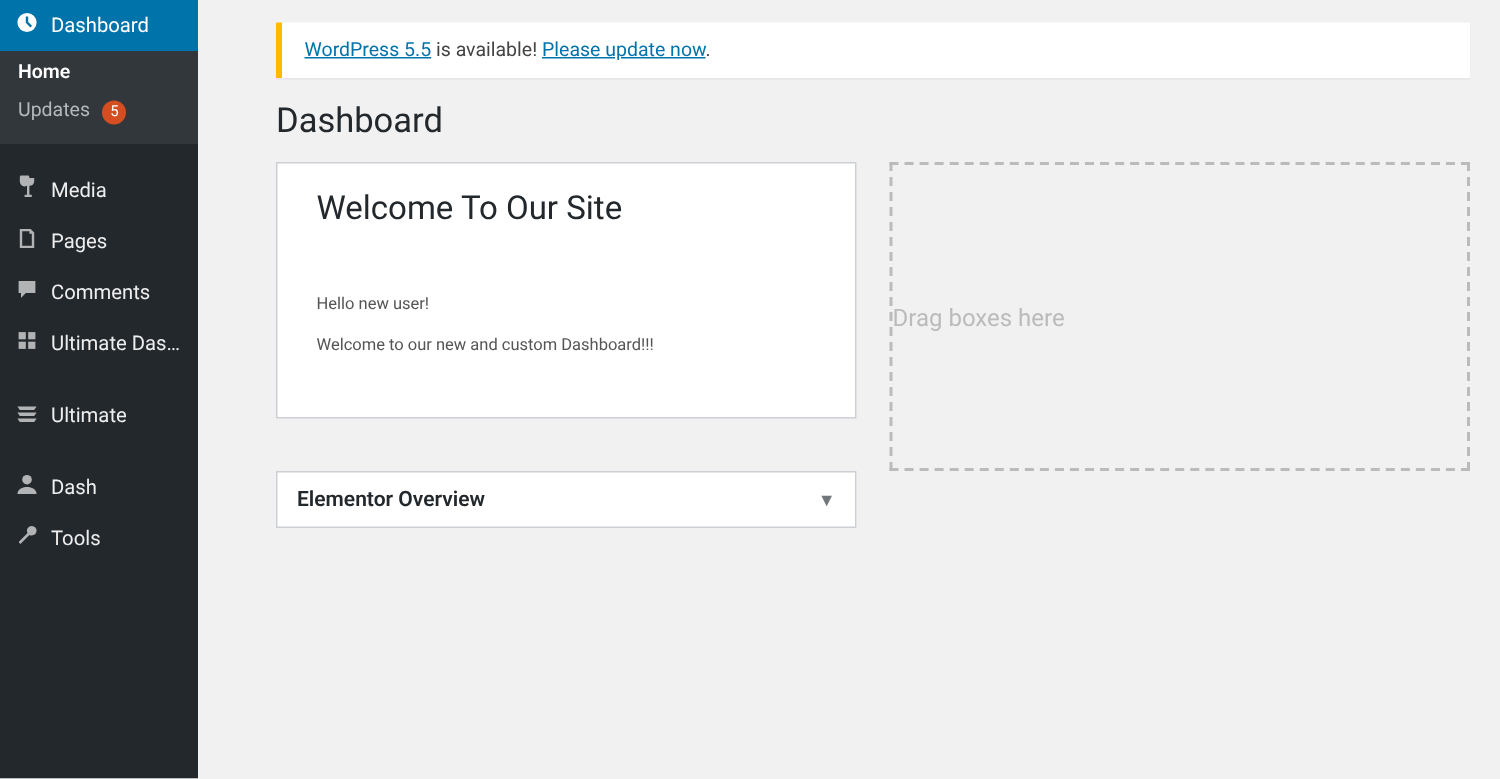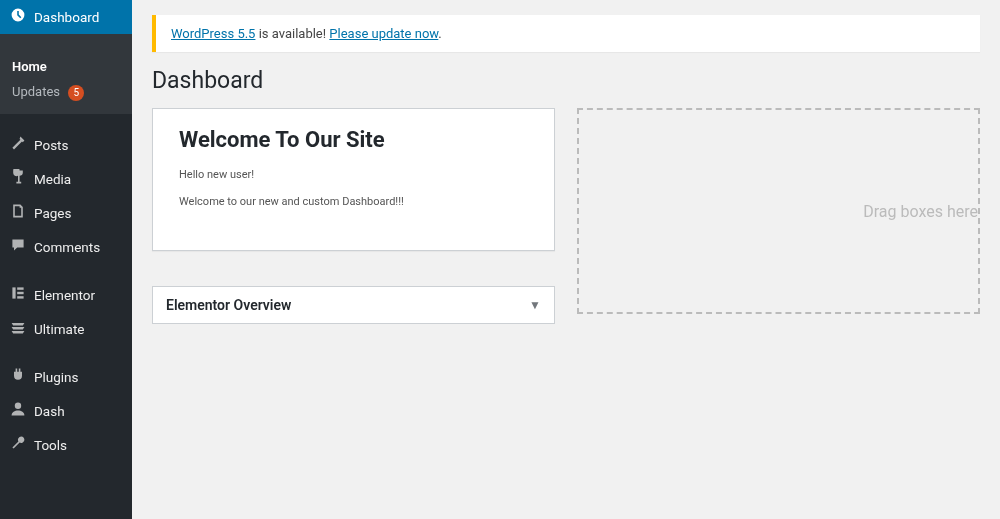--- a/index.html
+++ b/index.html
@@ -5,21 +5,21 @@
 * { margin: 0; padding: 0; box-sizing: border-box; }
 body {
   font-family: -apple-system, BlinkMacSystemFont, "Segoe UI", Roboto, Oxygen-Sans, Ubuntu, Cantarell, "Helvetica Neue", sans-serif;
   font-size: 13px;
   background: #f1f1f1;
   color: #444;
   width: 1000px;
   height: 519px;
   overflow: hidden;
 }
-.wrap { display: flex; width: 100%; height: 100%; }
+.wrap { display: flex; width: 100%; height: 100%; gap: 32px; }
 
 
 .sidebar {
   width: 132px;
   background: #23282d;
   color: #eee;
   flex-shrink: 0;
 }
 .sidebar .menu-item {
   display: flex;
@@ -39,21 +39,21 @@
   content: "";
   position: absolute;
   right: -8px;
   top: 50%;
   transform: translateY(-50%);
   border: 8px solid transparent;
   border-right-color: #f1f1f1;
 }
 .sidebar .submenu {
   background: #32373c;
-  padding: 20px 0 8px;
+  padding: 2px 0 8px;
 }
 .sidebar .submenu .sub-item {
   padding: 5px 12px;
   color: #b4b9be;
   font-size: 13px;
   cursor: pointer;
 }
 .sidebar .submenu .sub-item.current-sub {
   color: #fff;
   font-weight: 600;
@@ -98,42 +98,42 @@
 .dashboard-cols { display: flex; gap: 22px; }
 .col { flex: 1; min-width: 0; }
 
 .postbox {
   background: #fff;
   border: 1px solid #ccd0d4;
   box-shadow: 0 1px 1px rgba(0,0,0,.04);
   margin-bottom: 20px;
 }
 .postbox .inside { padding: 18px 26px 28px; }
-.postbox .inside h2 { font-size: 22px; font-weight: 700; color: #23282d; margin-bottom: 16px; }
+.postbox .inside h2 { font-size: 22px; font-weight: 400; color: #23282d; margin-bottom: 44px; }
 .postbox .inside p { margin: 0 0 14px; color: #555; font-size: 11px; }
 
 .postbox-header {
   display: flex;
   align-items: center;
   justify-content: space-between;
   border: 1px solid #ccd0d4;
   background: #fff;
   padding: 10px 13px;
   cursor: pointer;
   margin-top: 35px;
 }
 .postbox-header .title { font-size: 14px; font-weight: 600; color: #23282d; }
 .postbox-header .toggle { color: #72777c; font-size: 12px; }
 
 .dropzone {
   border: 2px dashed #bbb;
   min-height: 206px;
   display: flex;
   align-items: center;
-  justify-content: flex-end;
+  justify-content: flex-start;
   color: #bbb;
   font-size: 16px;
 }
 </style>
 </head>
 <body>
 
 <div class="wrap">
   <nav class="sidebar">
 
@@ -151,69 +151,57 @@
       <div class="sub-item">
         <span>Updates</span>
         <span class="badge">5</span>
       </div>
     </div>
 
     <div class="separator"></div>
 
     <div class="menu-item">
       <span class="icon"><svg width="16" height="16" viewBox="0 0 20 20" fill="currentColor">
-            <path d="M13 2l5 5-2 2-1-1-6 6-4 4-2-2 4-4 6-6-1-1z"></path>
-          </svg></span>
-      <span class="label">Posts</span>
-    </div>
-    <div class="menu-item">
-      <span class="icon"><svg width="16" height="16" viewBox="0 0 20 20" fill="currentColor">
             <path d="M12 2a4 4 0 00-8 0v3a4 4 0 006 3.5V16H8v2h6v-2h-2V8.5A4 4 0 0016 5V2h-4z"></path>
           </svg></span>
       <span class="label">Media</span>
     </div>
     <div class="menu-item">
       <span class="icon"><svg width="16" height="16" viewBox="0 0 20 20" fill="currentColor">
             <path d="M4 2h9l3 3v13H4V2zm2 2v12h8V6h-2V4H6z"></path>
           </svg></span>
       <span class="label">Pages</span>
     </div>
     <div class="menu-item">
       <span class="icon"><svg width="16" height="16" viewBox="0 0 20 20" fill="currentColor">
             <path d="M3 3h14v10H9l-4 4v-4H3V3z"></path>
           </svg></span>
       <span class="label">Comments</span>
     </div>
+    <div class="menu-item">
+      <span class="icon"><svg width="16" height="16" viewBox="0 0 20 20" fill="currentColor">
+            <rect x="3" y="3" width="6" height="6"></rect>
+            <rect x="11" y="3" width="6" height="6"></rect>
+            <rect x="3" y="11" width="6" height="6"></rect>
+            <rect x="11" y="11" width="6" height="6"></rect>
+          </svg></span>
+      <span class="label">Ultimate Dash…</span>
+    </div>
 
     <div class="separator"></div>
 
     <div class="menu-item">
       <span class="icon"><svg width="16" height="16" viewBox="0 0 20 20" fill="currentColor">
-            <rect x="3" y="3" width="4" height="14"></rect>
-            <rect x="9" y="3" width="8" height="3"></rect>
-            <rect x="9" y="8.5" width="8" height="3"></rect>
-            <rect x="9" y="14" width="8" height="3"></rect>
-          </svg></span>
-      <span class="label">Elementor</span>
-    </div>
-    <div class="menu-item">
-      <span class="icon"><svg width="16" height="16" viewBox="0 0 20 20" fill="currentColor">
             <path d="M2 5h16l-2 3H4L2 5zm0 5h16l-2 3H4l-2-3zm0 5h16l-2 3H4l-2-3z"></path>
           </svg></span>
       <span class="label">Ultimate</span>
     </div>
 
     <div class="separator"></div>
 
-    <div class="menu-item">
-      <span class="icon"><svg width="16" height="16" viewBox="0 0 20 20" fill="currentColor">
-            <path d="M7 2v4H5v5a5 5 0 0010 0V6h-2V2h-2v4H9V2H7z"></path>
-          </svg></span>
-      <span class="label">Plugins</span>
-    </div>
     <div class="menu-item">
       <span class="icon"><svg width="16" height="16" viewBox="0 0 20 20" fill="currentColor">
             <circle cx="10" cy="6" r="4"></circle>
             <path d="M2 18c0-4 4-6 8-6s8 2 8 6H2z"></path>
           </svg></span>
       <span class="label">Dash</span>
     </div>
     <div class="menu-item">
       <span class="icon"><svg width="16" height="16" viewBox="0 0 20 20" fill="currentColor">
             <path d="M14 2a4 4 0 00-3.5 6L3 15.5 4.5 17 12 9.5A4 4 0 1014 2z"></path>

